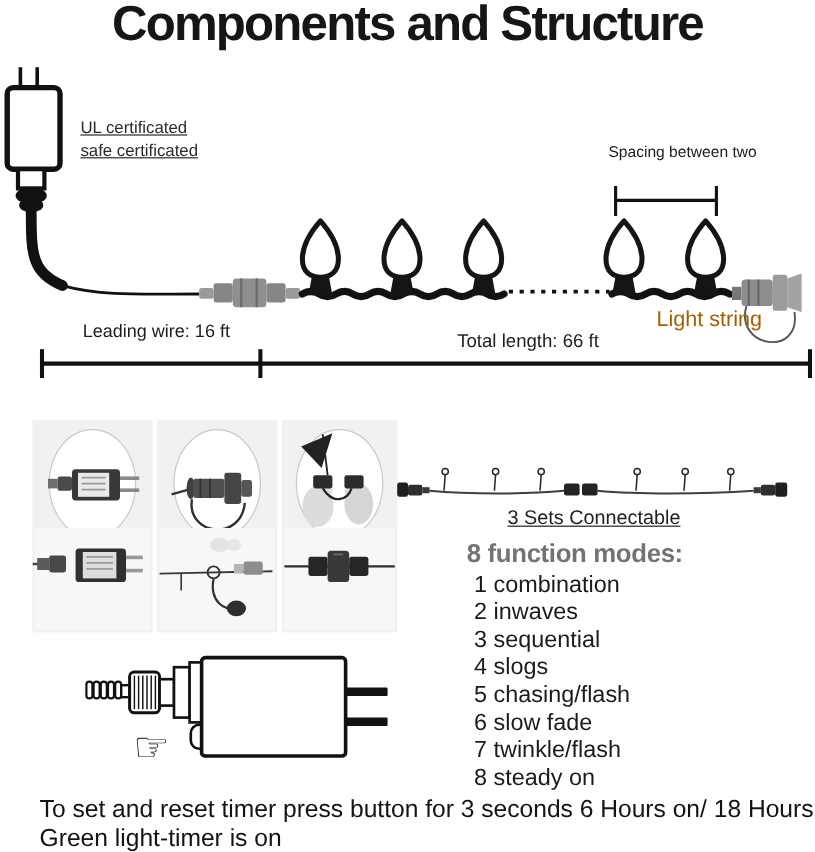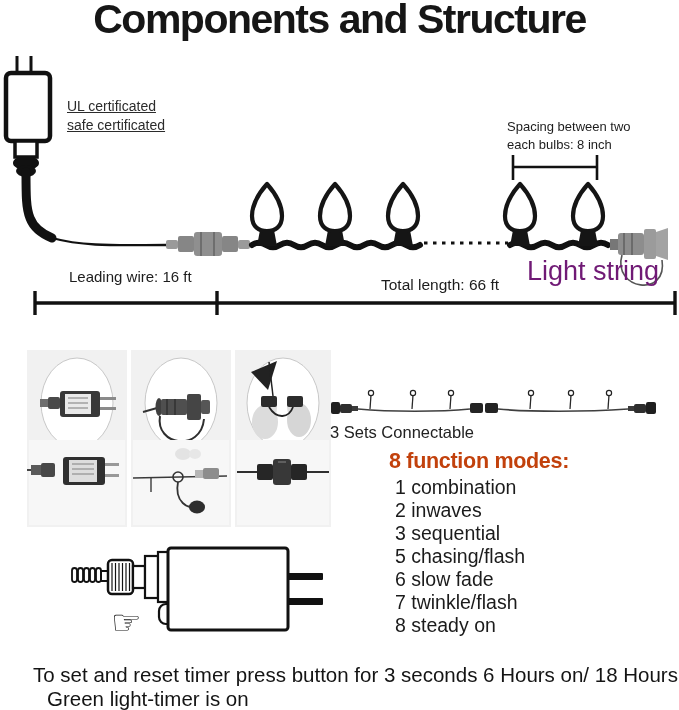--- a/index.html
+++ b/index.html
@@ -8,23 +8,23 @@
     font-family:"Liberation Sans","DejaVu Sans",sans-serif;color:#111;
   }
   .abs{position:absolute;}
   #title{
     top:-4px;left:0;width:679px;text-align:center;
     font-size:41px;font-weight:700;letter-spacing:-1.5px;color:#161616;
   }
   .small-label{font-size:14px;line-height:19px;color:#2b2b2b;text-decoration:underline;}
   .spacing-label{font-size:13px;line-height:18px;color:#1d1d1d;}
   .measure-label{font-size:15px;color:#1d1d1d;white-space:nowrap;}
-  #light-string-label{font-size:27px;color:#701a75;white-space:nowrap;}
-  #sets-label{font-size:16.5px;color:#222;width:330px;text-align:left;}
-  #modes-heading{font-size:21.5px;font-weight:700;color:#c2410c;letter-spacing:-0.3px;text-align:center;}
+  #light-string-label{font-size:18px;color:#a16207;white-space:nowrap;margin-left:20px;}
+  #sets-label{font-size:16.5px;color:#222;width:330px;text-align:center;text-decoration:underline;}
+  #modes-heading{font-size:21.5px;font-weight:700;color:#737373;letter-spacing:-0.3px;text-align:center;}
   #modes-list{list-style:none;margin:0;padding:0;font-size:19.5px;line-height:23px;color:#1b1b1b;}
   #modes-list li{white-space:nowrap;}
   .note-line{font-size:20.5px;color:#141414;white-space:nowrap;}
   .photo-panel{background:#f1f1f1;}
   svg{display:block;}
 </style>
 </head>
 <body>
 
 <div id="stage">
@@ -96,21 +96,20 @@
       <line x1="675" y1="291" x2="675" y2="315"></line>
     </g>
   </svg>
 
   <div class="abs small-label" style="left:67px;top:97px;">
     <div>UL certificated</div>
     <div>safe certificated</div>
   </div>
   <div class="abs spacing-label" style="left:507px;top:118px;">
     <div>Spacing between two</div>
-    <div>each bulbs: 8 inch</div>
   </div>
   <div class="abs measure-label" style="left:69px;top:268px;">Leading wire: 16 ft</div>
   <div class="abs measure-label" style="left:381px;top:276px;font-size:15.5px;">Total length: 66 ft</div>
   <div id="light-string-label" class="abs" style="left:527px;top:256px;">Light string</div>
 
   <div class="abs photo-panel" style="left:27px;top:350px;width:100px;height:177px;">
     <svg width="100" height="177" viewBox="0 0 100 177">
       <ellipse cx="50" cy="53" rx="36" ry="45" fill="#fff" stroke="#c8c8c8"></ellipse>
       <g>
         <rect x="13" y="49" width="8" height="8" fill="#6e6e6e"></rect>
@@ -222,20 +221,21 @@
       <rect x="316" y="17" width="10" height="12" rx="2" fill="#1f1f1f"></rect>
     </g>
   </svg>
   <div id="sets-label" class="abs" style="left:330px;top:423px;">3 Sets Connectable</div>
 
   <div id="modes-heading" class="abs" style="left:389px;top:449px;">8 function modes:</div>
   <ul id="modes-list" class="abs" style="left:388px;top:476px;margin-left:7px;">
     <li>1 combination</li>
     <li>2 inwaves</li>
     <li>3 sequential</li>
+    <li>4 slogs</li>
     <li>5 chasing/flash</li>
     <li>6 slow fade</li>
     <li>7 twinkle/flash</li>
     <li>8 steady on</li>
   </ul>
 
   <svg class="abs" style="left:55px;top:540px;" width="280" height="100" viewBox="0 0 280 100">
     <g fill="#fff" stroke="#111">
       <rect x="17" y="28" width="5" height="14" rx="2.5" stroke-width="1.8"></rect>
       <rect x="23" y="28" width="5" height="14" rx="2.5" stroke-width="1.8"></rect>
@@ -259,15 +259,15 @@
       <rect x="103" y="12" width="12" height="50" stroke-width="2.2"></rect>
       <rect x="104" y="64" width="16" height="20" rx="7" stroke-width="2.2"></rect>
       <rect x="113" y="8" width="120" height="82" rx="3" stroke-width="3"></rect>
     </g>
     <rect x="233" y="33" width="35" height="7" rx="1" fill="#111"></rect>
     <rect x="233" y="58" width="35" height="7" rx="1" fill="#111"></rect>
     <text x="56" y="94" font-size="34" fill="#111" style="font-family:'DejaVu Sans',sans-serif;">☞</text>
   </svg>
 
   <div class="abs note-line" style="left:33px;top:663px;">To set and reset timer press button for 3 seconds 6 Hours on/ 18 Hours off</div>
-  <div class="abs note-line" style="left:33px;top:687px;margin-left:14px;">Green light-timer is on</div>
+  <div class="abs note-line" style="left:33px;top:687px;">Green light-timer is on</div>
 
 </div>
 
 </body></html>

